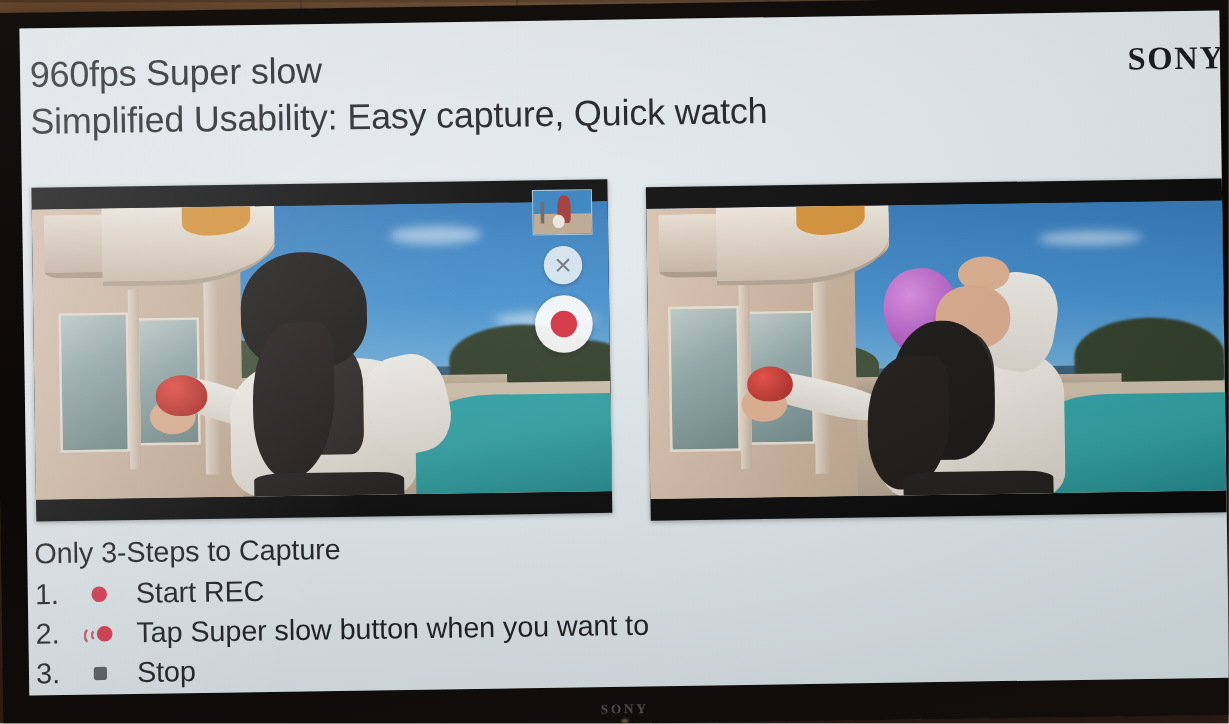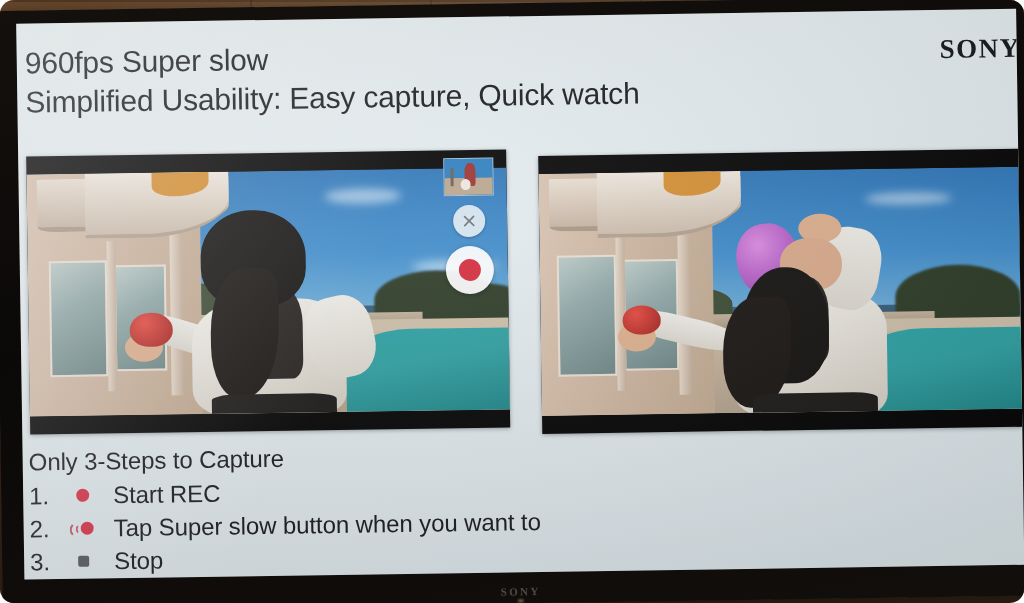--- a/index.html
+++ b/index.html
@@ -11,21 +11,20 @@
     font-family:"Liberation Sans", sans-serif;
   }
 
   
   #photo-scene {
     position:relative;
     width:1024px; height:603px;
     background:
       linear-gradient(180deg, #6b4a2e 0%, #5e4028 42%, #4a3120 70%, #3a2619 100%);
     overflow:hidden;
-    border-radius:14px;
   }
   .wall-panel {
     position:absolute;
     background:rgba(0,0,0,0.18);
     width:2px;
   }
   .wall-seam {
     position:absolute;
     left:0; right:0; height:2px;
     background:rgba(0,0,0,0.22);

